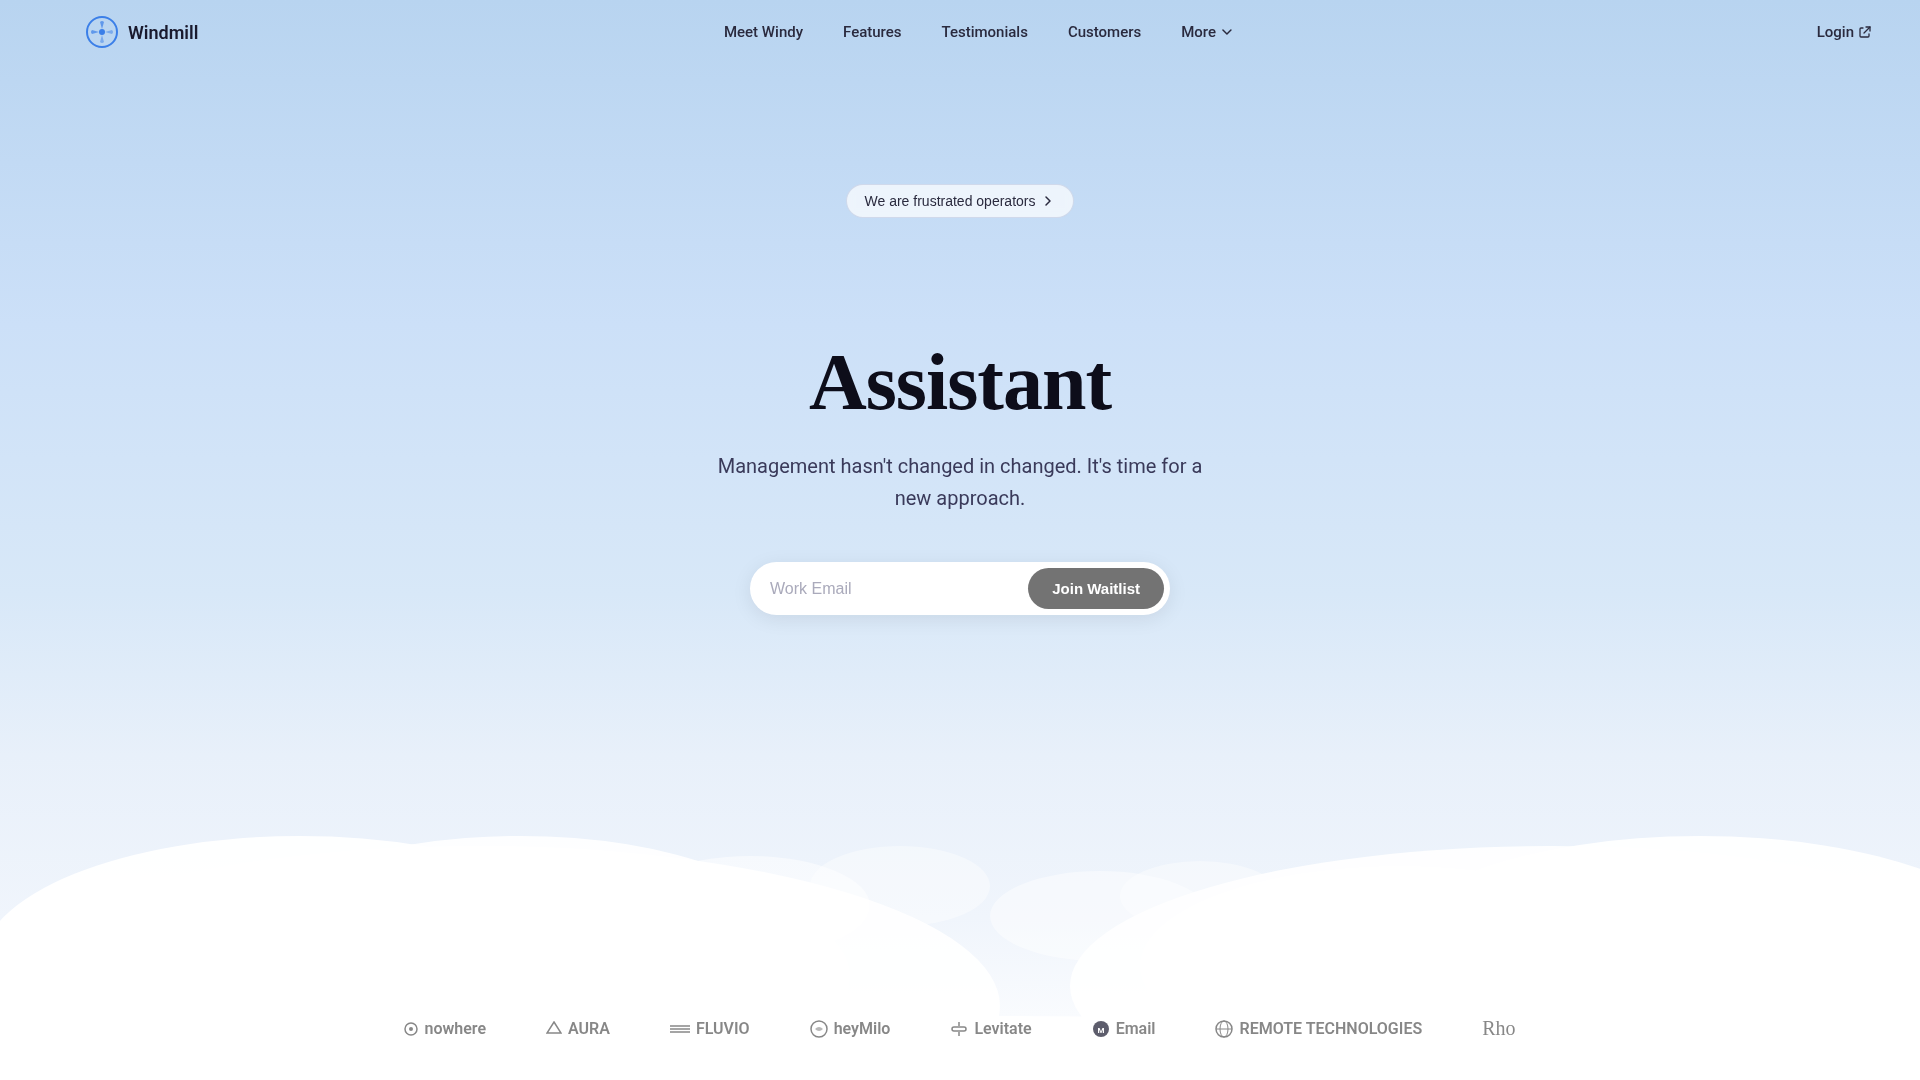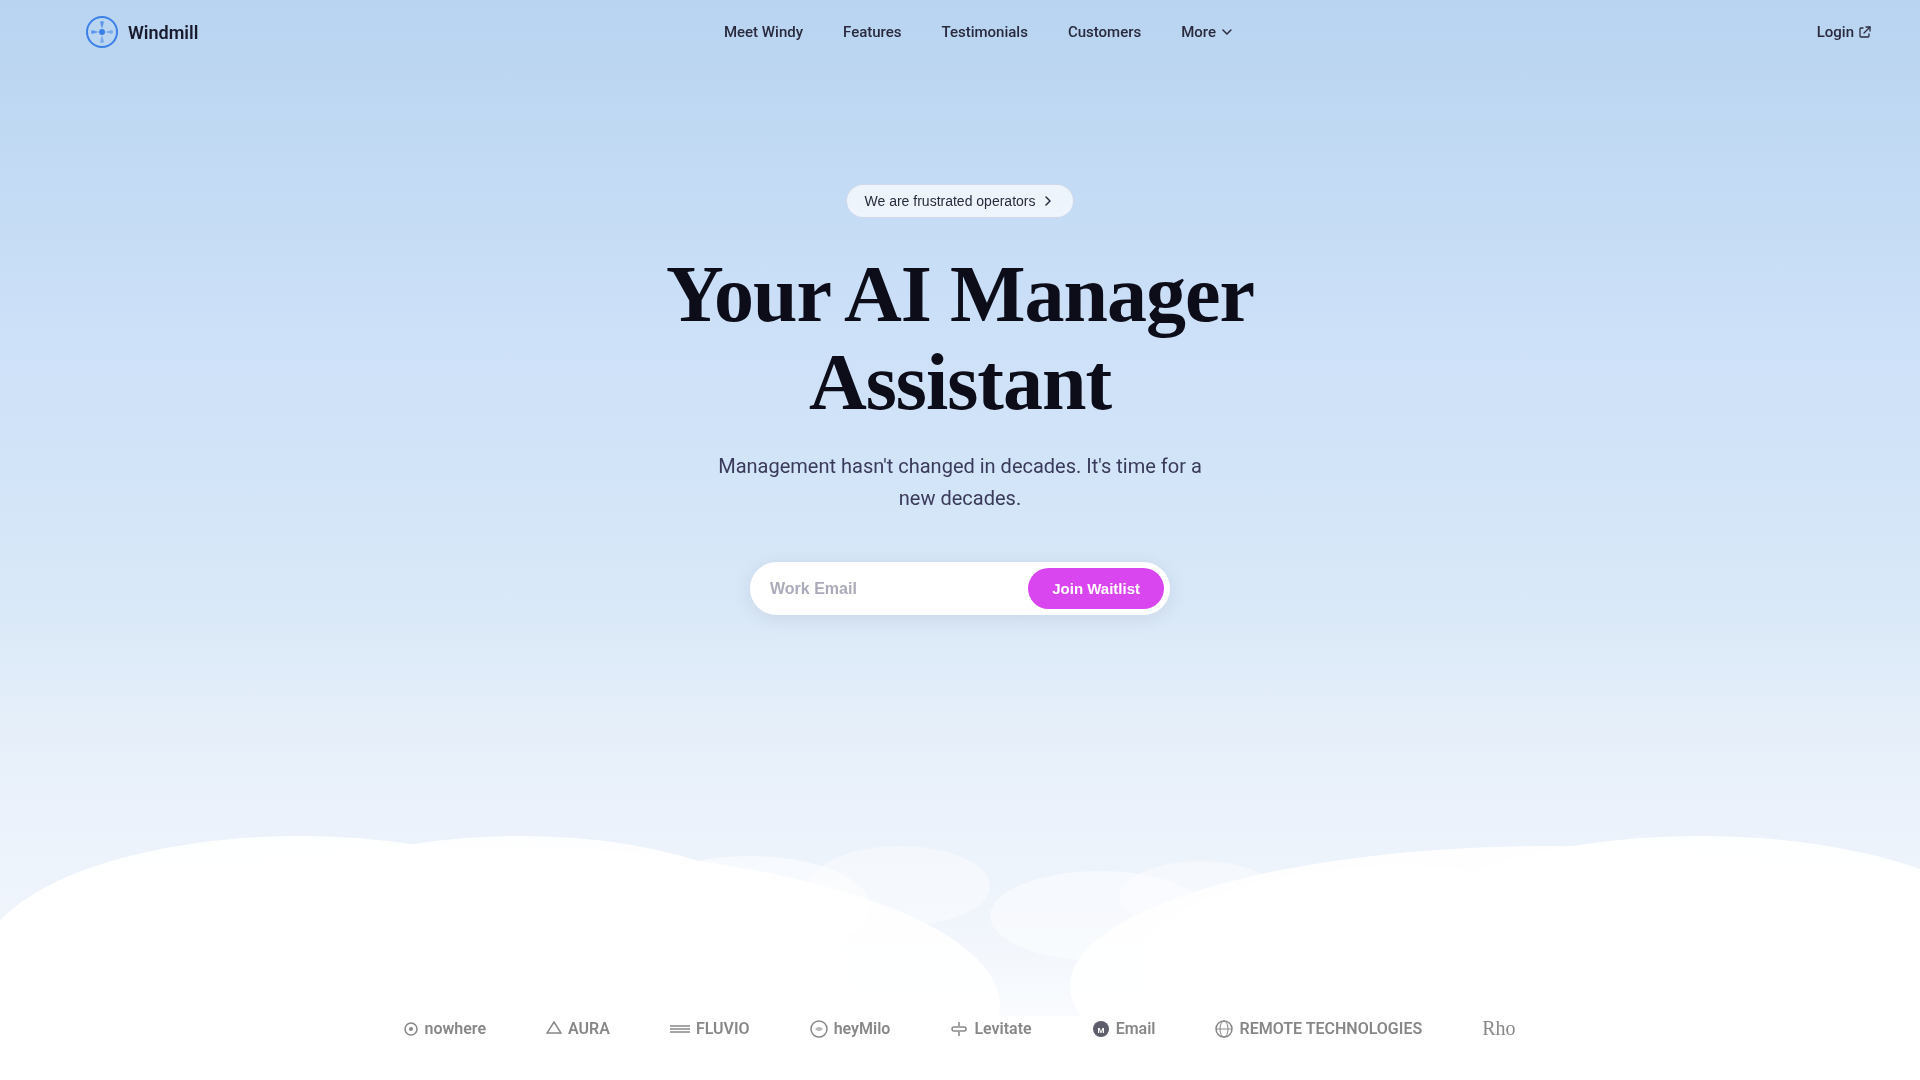--- a/index.html
+++ b/index.html
@@ -170,29 +170,28 @@
       gap: 8px;
     }
 
     .email-input {
       flex: 1;
       border: none;
       outline: none;
       font-size: 16px;
       color: #333;
       background: transparent;
-      font-weight: bold;
     }
 
     .email-input::placeholder {
       color: #aab;
     }
 
     .join-button {
-      background: #d946ef;
+      background: #737373;
       color: white;
       border: none;
       border-radius: 999px;
       padding: 12px 24px;
       font-size: 15px;
       font-weight: 600;
       cursor: pointer;
       white-space: nowrap;
     }
 
@@ -317,25 +316,25 @@
 
 <div class="hero">
   <button class="hero-badge">
     <span>We are frustrated operators</span>
     <svg width="14" height="14" viewBox="0 0 14 14" fill="none" xmlns="http://www.w3.org/2000/svg">
       <path d="M5 3L9 7L5 11" stroke="#2a2a3e" stroke-width="1.5" stroke-linecap="round" stroke-linejoin="round"></path>
     </svg>
   </button>
 
   <h1 class="hero-title">
-    <span>Your AI Manager</span><br>
+    <br>
     <span>Assistant</span>
   </h1>
 
-  <p class="hero-subtitle">Management hasn't changed in decades. It's time for a new decades.</p>
+  <p class="hero-subtitle">Management hasn't changed in changed. It's time for a new approach.</p>
 
   <div class="email-form">
     <input class="email-input" type="email" placeholder="Work Email" style="">
     <button class="join-button">
       <span>Join Waitlist</span>
     </button>
   </div>
 </div>
 
 <div class="logos-strip">

